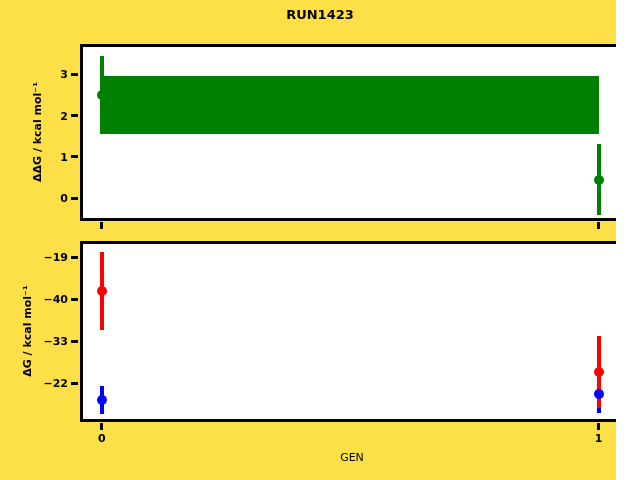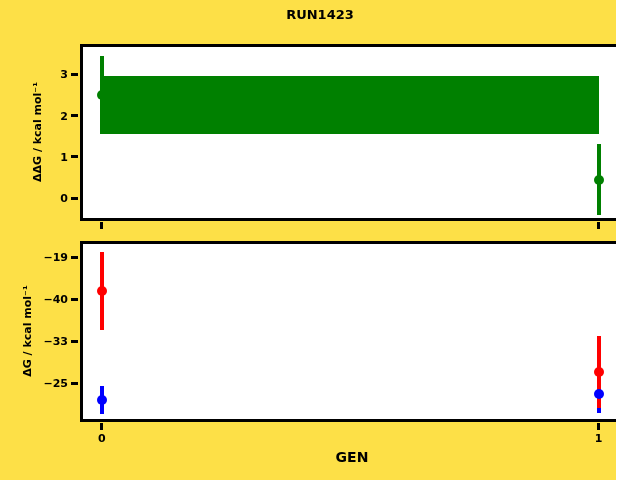--- a/index.html
+++ b/index.html
@@ -40,21 +40,21 @@
   .ylabel {
     position: absolute; white-space: nowrap;
     font-size: 11px; font-weight: bold; color: #000;
     transform: translate(-50%, -50%) rotate(-90deg);
   }
   #ylabel-0 { left: 37px; top: 132px; }
   #ylabel-1 { left: 27px; top: 331px; }
   .xlabel {
     position: absolute; left: 352px; top: 457px;
     transform: translate(-50%, -50%);
-    font-size: 14px; font-weight: bold; color: #000; white-space: nowrap;
+    font-size: 11px; font-weight: normal; color: #000; white-space: nowrap;
   }
   .band { position: absolute; z-index: 1; }
   .err-bar { position: absolute; width: 4px; z-index: 2; }
   .marker {
     position: absolute; width: 10px; height: 10px;
     border-radius: 50%; z-index: 3;
   }
   .legend {
     position: absolute; z-index: 10;
     background: rgba(255,255,255,0.85);
@@ -107,21 +107,21 @@
       <div class="marker" style="left: 15.8655px; top: 43.7418px; background: rgb(255, 0, 0);"></div>
       <div class="err-bar" style="left: 515.663px; top: 94.1221px; height: 71.4319px; background: rgb(255, 0, 0);"></div>
       <div class="marker" style="left: 512.663px; top: 124.838px; background: rgb(255, 0, 0);"></div>
       <div class="tick-mark-y" style="top: 13.6268px;"></div>
       <div class="tick-label-y" style="top: 15.1268px;">−19</div>
       <div class="tick-mark-y" style="top: 55.6455px;"></div>
       <div class="tick-label-y" style="top: 57.1455px;">−40</div>
       <div class="tick-mark-y" style="top: 97.6643px;"></div>
       <div class="tick-label-y" style="top: 99.1643px;">−33</div>
       <div class="tick-mark-y" style="top: 139.683px;"></div>
-      <div class="tick-label-y" style="top: 141.183px;">−25</div>
+      <div class="tick-label-y" style="top: 141.183px;">−22</div>
       <div class="tick-mark-x" style="left: 19.3655px; top: 181px;"></div>
       <div class="tick-label-x" style="left: 20.8655px; top: 190px;">0</div>
       <div class="tick-mark-x" style="left: 516.163px; top: 181px;"></div>
       <div class="tick-label-x" style="left: 517.663px; top: 190px;">1</div>
       <div class="frame"></div>
     </div>
 
   <div class="xlabel">GEN</div>
 </div>
 

